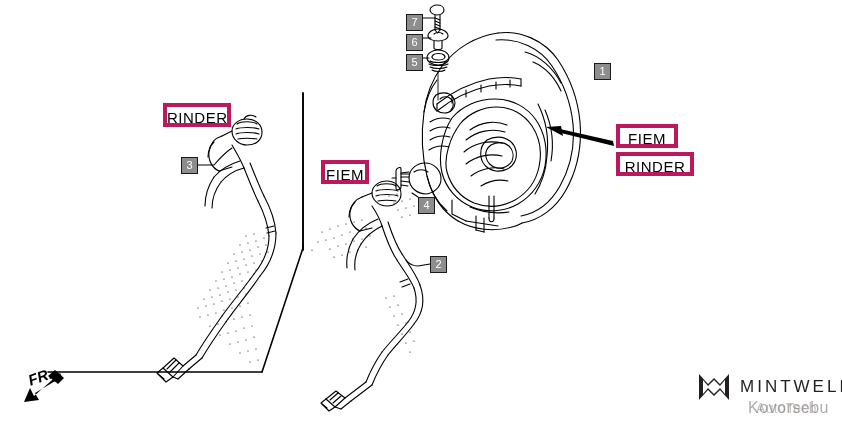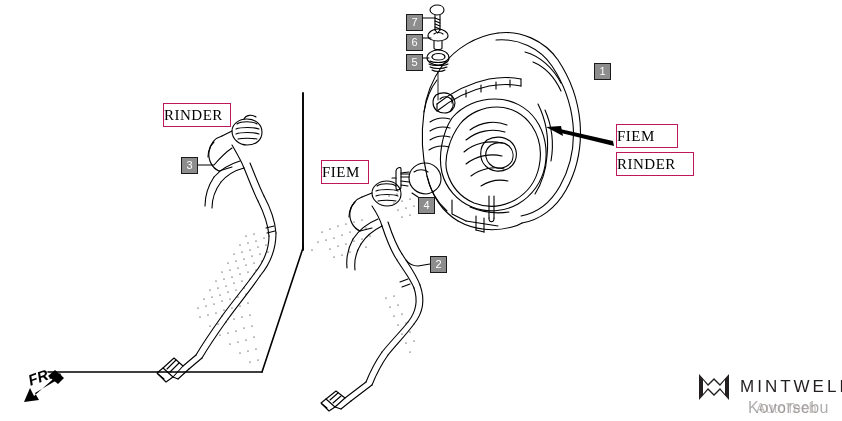--- a/index.html
+++ b/index.html
@@ -22,27 +22,28 @@
     box-sizing:border-box;
     color:#ffffff;
     font-size:11px;
     line-height:15px;
     text-align:center;
     font-family:"Liberation Sans", sans-serif;
   }
   
   .mbox{
     position:absolute;
-    border:1px solid #be185d;
+    border:4px solid #be185d;
     background:#ffffff;
     box-sizing:border-box;
     color:#000000;
     font-size:15px;
     letter-spacing:0.5px;
-    font-family:Liberation Serif, serif;
+    text-align:center;
+    font-family:Liberation Sans, sans-serif;
     white-space:nowrap;
   }
   
   #wm{
     position:absolute;
     left:697px;top:372px;
     display:flex;align-items:center;gap:9px;
   }
   #wm-text{
     font-size:17px;

